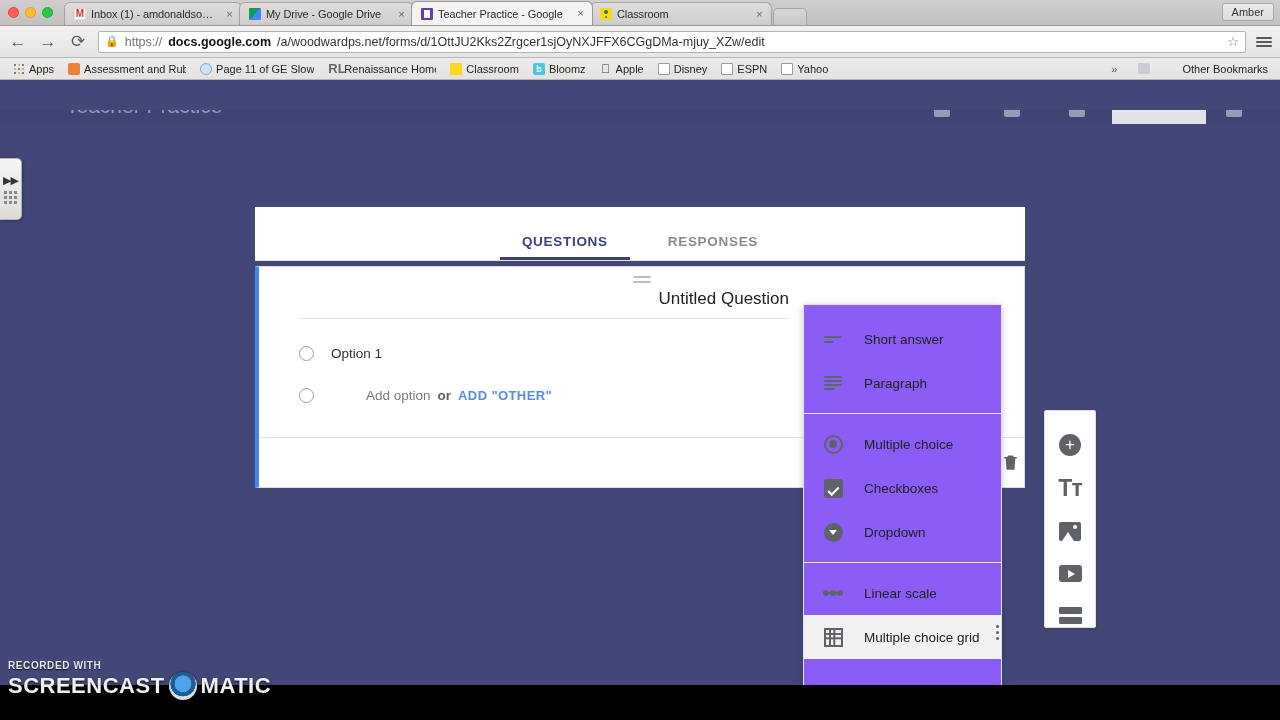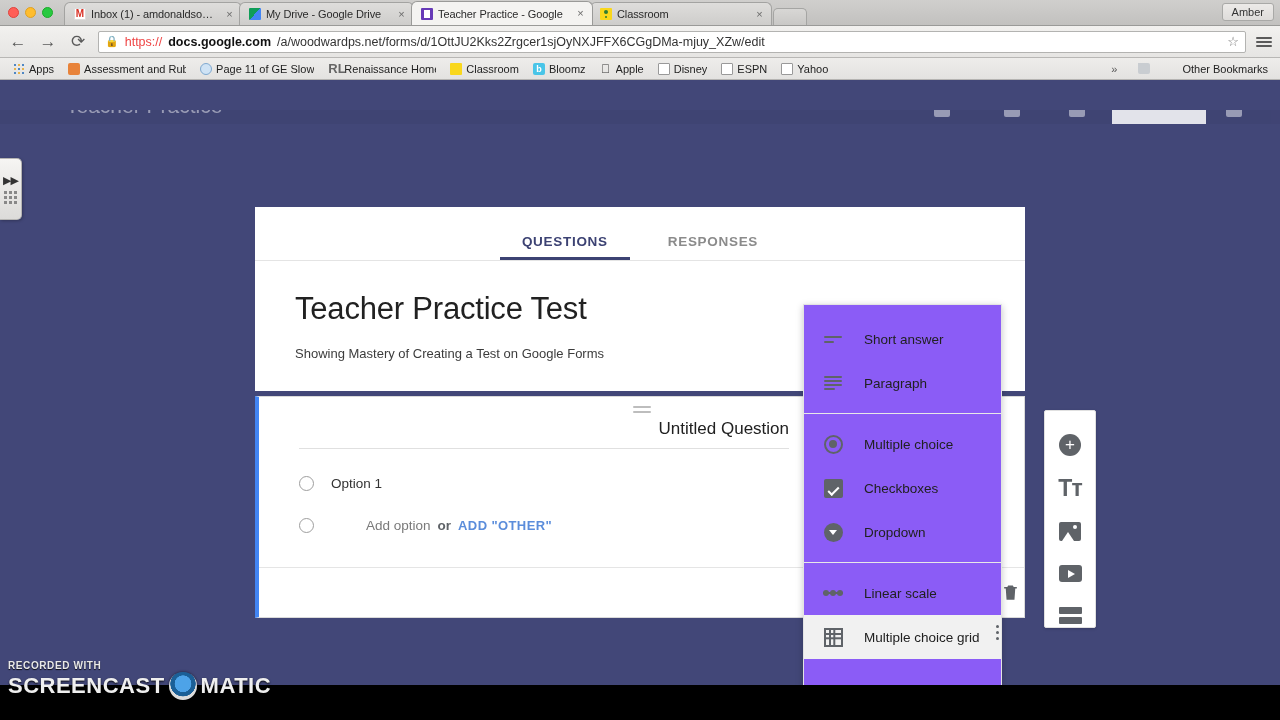--- a/index.html
+++ b/index.html
@@ -313,21 +313,21 @@
 
     <div class="profile-chip">Amber</div>
   </div>
 
   <div class="toolbar">
     <span class="navbtn">←</span>
     <span class="navbtn">→</span>
     <span class="navbtn">⟳</span>
     <div class="omnibox">
       <span class="lock">🔒</span>
-      <span style="color:#ef4444;">https://</span>
+      <span style="color:#737373;">https://</span>
         <span class="url-host">docs.google.com</span>
         <span class="url-rest">/a/woodwardps.net/forms/d/1OttJU2Kks2Zrgcer1sjOyNXJFFX6CGgDMa-mjuy_XZw/edit</span>
       <span class="star-ico">☆</span>
     </div>
     <span class="hamburger">
         <i></i>
         <i></i>
         <i></i>
       </span>
   </div>
@@ -408,24 +408,20 @@
       </span>
     </div>
 
     <div class="form-col">
 
       <div class="tabs-card">
         <div class="ftab active">QUESTIONS</div>
         <div class="ftab">RESPONSES</div>
       </div>
 
-      <div class="title-card">
-        <div class="form-title">Teacher Practice Test</div>
-        <div class="form-desc">Showing Mastery of Creating a Test on Google Forms</div>
-      </div>
 
       <div class="q-card">
         <div class="drag-handle">
             <i></i>
             <i></i>
           </div>
         <div class="q-title">Untitled Question</div>
 
         <div class="opt-row">
           <span class="radio-ring"></span>

